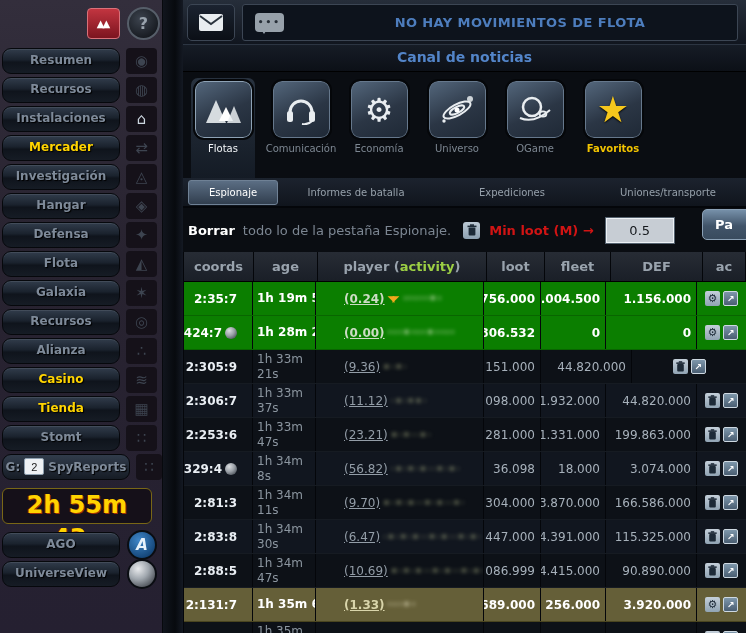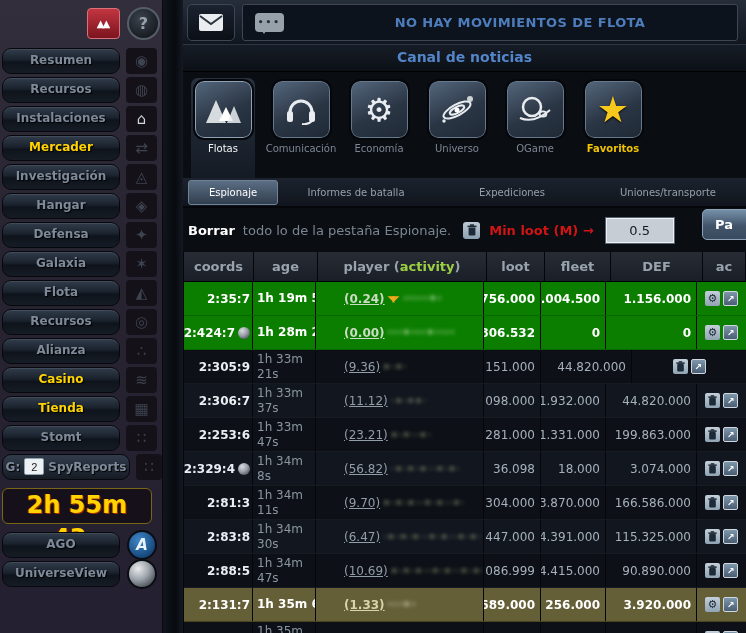--- a/index.html
+++ b/index.html
@@ -69,21 +69,21 @@
   .c-fleet{width:65px;flex:none;}
   .c-def{width:91px;flex:none;}
   .c-act{flex:1;}
   .tbody{flex:1;display:flex;flex-direction:column;}
   .trow{display:flex;height:33px;flex:none;border-bottom:1px solid #161b22;}
   .trow:nth-child(odd){background:#0d1117;}
   .trow:nth-child(even){background:#11161f;}
   .trow.green{background:#0b7e00;border-bottom:1px solid #096500;color:#fff;font-weight:bold;}
   .trow.olive{background:#655f38;border-bottom:1px solid #4a451f;color:#fff;font-weight:bold;}
   .td{border-right:1px solid #04060a;display:flex;align-items:center;font-size:12px;overflow:hidden;}
-  .td.coords{justify-content:flex-end;padding-right:2px;box-sizing:border-box;color:#e9eef3;font-weight:bold;gap:3px;}
+  .td.coords{justify-content:flex-end;padding-right:15px;box-sizing:border-box;color:#e9eef3;font-weight:bold;gap:3px;}
   .trow.green .td.coords,.trow.olive .td.coords{color:#fff;}
   .td.age{padding-left:4px;box-sizing:border-box;color:#8c96a0;line-height:1.25;font-weight:bold;}
   .trow:not(.green):not(.olive) .td.age{font-weight:normal;}
   .trow.green .td.age,.trow.olive .td.age{color:#fff;white-space:nowrap;}
   .td.player{padding-left:4px;box-sizing:border-box;gap:3px;white-space:nowrap;}
   .act-link{color:#939da7;text-decoration:underline;cursor:pointer;margin-left:24px;}
   .trow.green .act-link{color:#ccdcc4;}
   .trow.olive .act-link{color:#d9d5ab;}
   .num{justify-content:flex-end;padding-right:5px;box-sizing:border-box;color:#a7b1bb;font-weight:normal;}
   .trow.green .num,.trow.olive .num{color:#fff;font-weight:bold;}
@@ -132,26 +132,26 @@
         </div>
         <div class="menu-row">
           <div class="pill">Hangar</div>
           <div class="mini">◈</div>
         </div>
         <div class="menu-row">
           <div class="pill">Defensa</div>
           <div class="mini">✦</div>
         </div>
         <div class="menu-row">
+          <div class="pill">Flota</div>
+          <div class="mini">◭</div>
+        </div>
+        <div class="menu-row">
           <div class="pill">Galaxia</div>
           <div class="mini">✶</div>
-        </div>
-        <div class="menu-row">
-          <div class="pill">Flota</div>
-          <div class="mini">◭</div>
         </div>
         <div class="menu-row">
           <div class="pill">Recursos</div>
           <div class="mini">◎</div>
         </div>
         <div class="menu-row">
           <div class="pill">Alianza</div>
           <div class="mini">∴</div>
         </div>
         <div class="menu-row">

